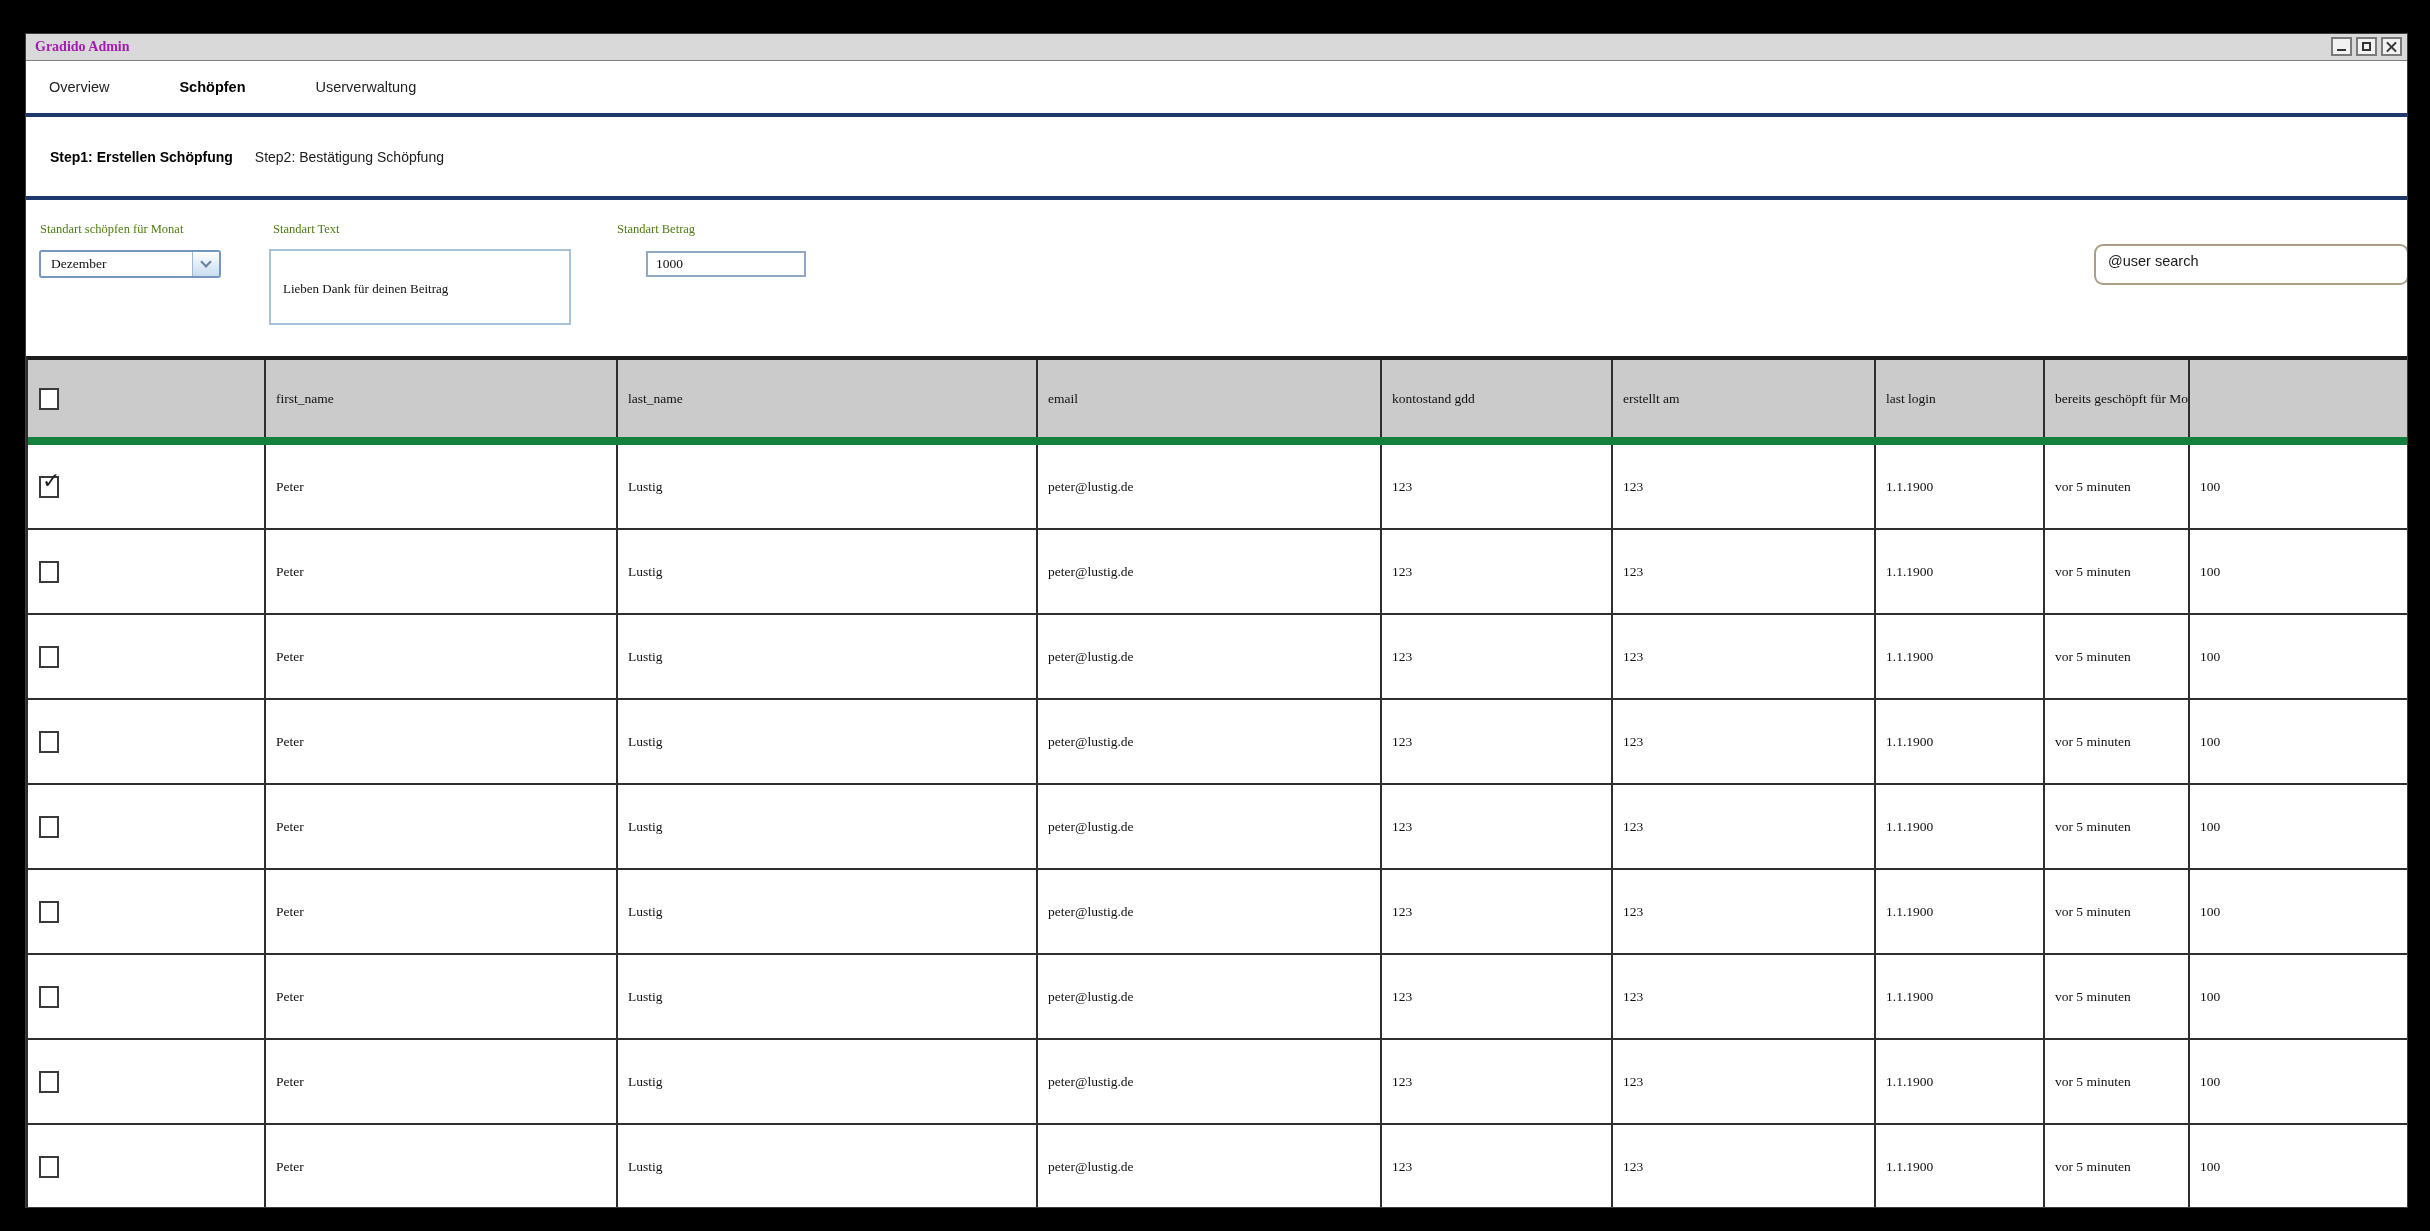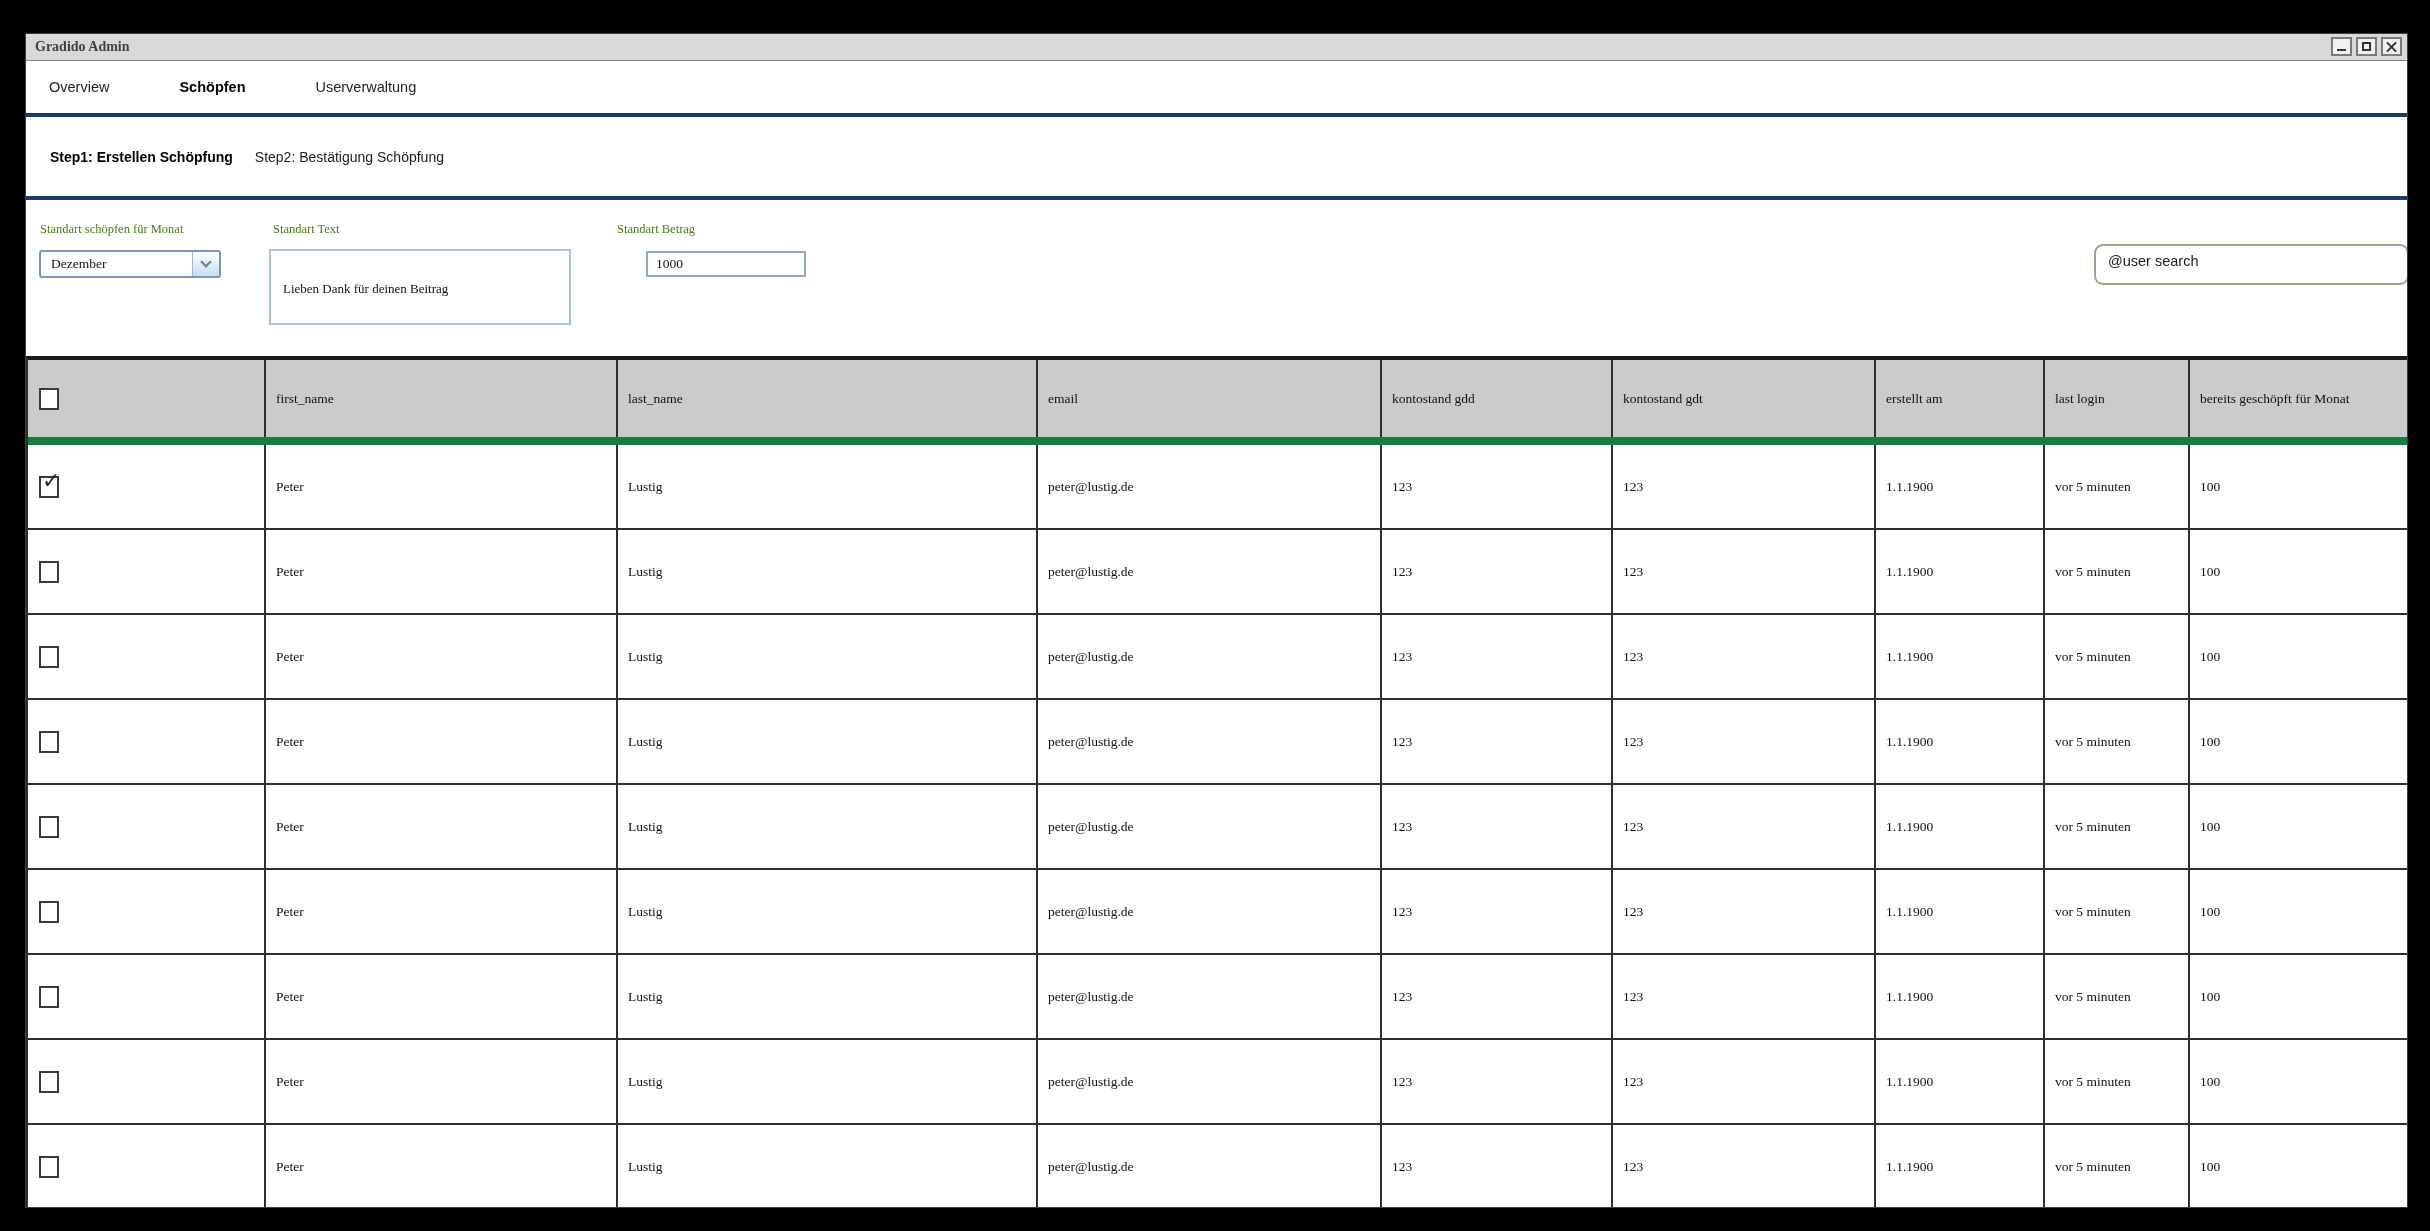--- a/index.html
+++ b/index.html
@@ -7,21 +7,21 @@
               font-family:"Liberation Sans", "DejaVu Sans", sans-serif; }
 
   .window { position:absolute; left:25px; top:33px; width:2383px; height:1175px;
             background:#fff; border:1px solid #3c3c3c; overflow:hidden; }
 
   
   .titlebar { position:absolute; left:0; top:0; width:100%; height:27px;
               background:#d9d9d9; border-bottom:1px solid #7f7f7f;
               display:flex; align-items:center; }
   .title { font-family:"Liberation Serif", "DejaVu Serif", serif;
-           font-weight:bold; font-size:14px; color:#404040; padding-left:9px; }
+           font-weight:bold; font-size:14px; color:#a21caf; padding-left:9px; }
   .controls { position:absolute; right:5px; top:3px; display:flex; gap:4px; }
   .wbtn { width:21px; height:19px; background:#f2f2f2; border:2px solid #7a7a7a;
           position:relative; cursor:default; }
   .wbtn .min-g { position:absolute; left:4px; right:4px; bottom:3px; height:2px; background:#333; }
   .wbtn .max-g { position:absolute; left:4px; top:3px; width:9px; height:9px; border:2px solid #333; }
   .wbtn .x1,.wbtn .x2 { position:absolute; left:2px; top:7px; width:13px; height:2px; background:#333; }
   .wbtn .x1 { transform:rotate(45deg); }
   .wbtn .x2 { transform:rotate(-45deg); }
 
   
@@ -137,21 +137,20 @@
 
   <div class="table">
     <div class="trow thead">
       <div class="cell">
         <span class="cbx"></span>
       </div>
       <div class="cell">first_name</div>
       <div class="cell">last_name</div>
       <div class="cell">email</div>
       <div class="cell">kontostand gdd</div>
-      <div class="cell">kontostand gdt</div>
       <div class="cell">erstellt am</div>
       <div class="cell">last login</div>
       <div class="cell">bereits geschöpft für Monat</div>
     </div>
     <div id="table-body">
   <div class="trow">
     <div class="cell">
       <span class="cbx">
               <span class="check">✓</span>
             </span>

